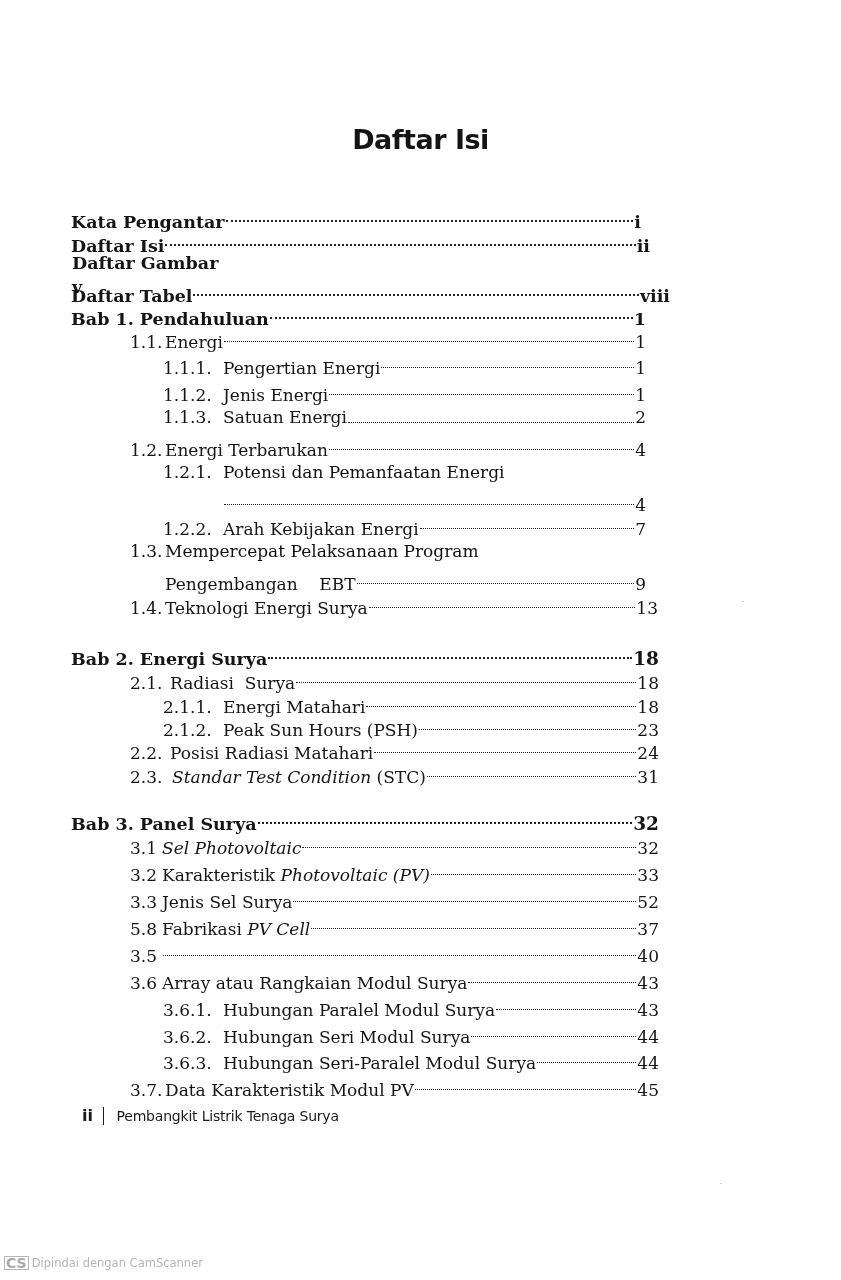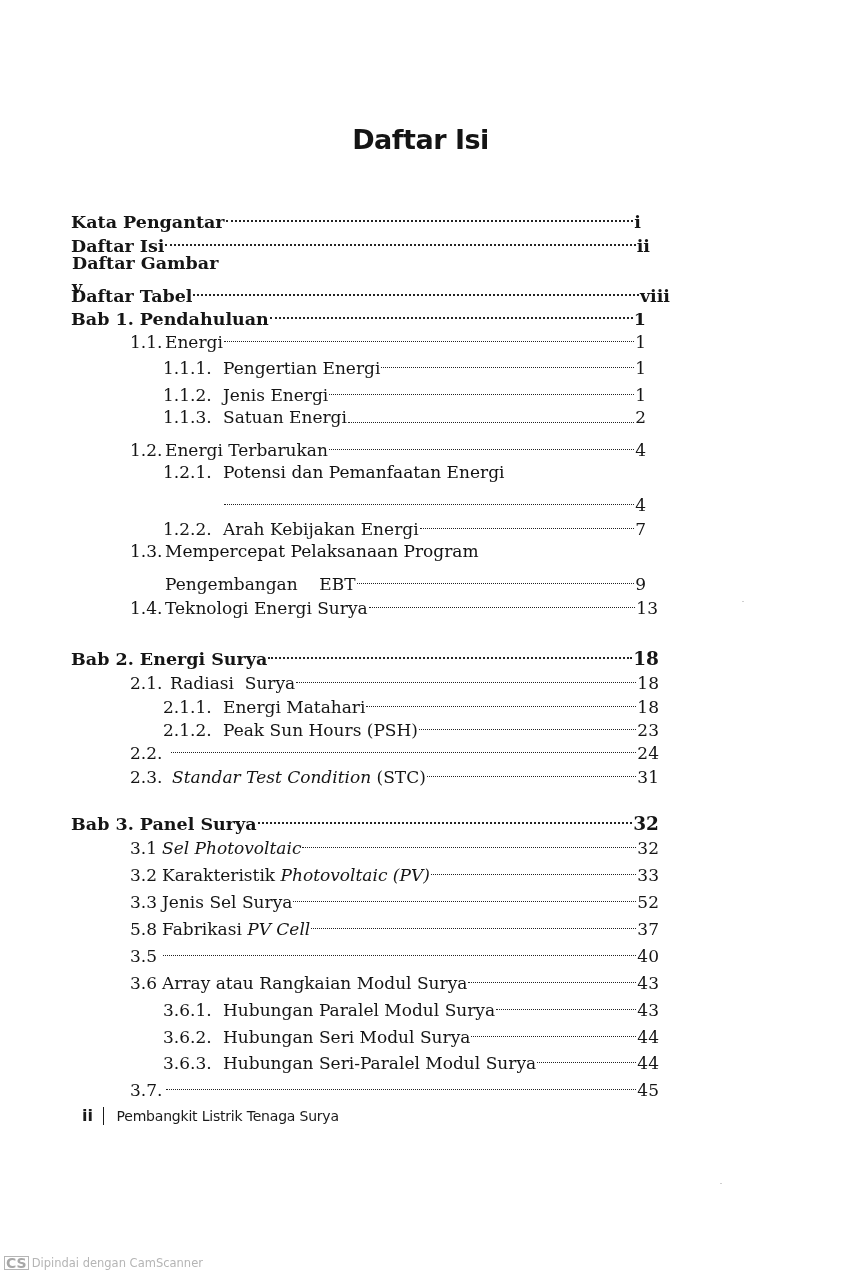--- a/index.html
+++ b/index.html
@@ -254,20 +254,21 @@
     <span class="page-num">18</span>
   </div>
   <div class="toc-row" style="left:163px; width:496px; top:712px;">
     <span class="toc-num" style="width:60px;">2.1.2.</span>
     <span class="toc-text">Peak Sun Hours (PSH)</span>
     <span class="leader"></span>
     <span class="page-num">23</span>
   </div>
   <div class="toc-row" style="left:130px; width:529px; top:735px;">
     <span class="toc-num" style="width:40px;">2.2.</span>
+    <span class="toc-text">Posisi Radiasi Matahari</span>
     <span class="leader"></span>
     <span class="page-num">24</span>
   </div>
   <div class="toc-row" style="left:130px; width:529px; top:759px;">
     <span class="toc-num" style="width:42px;">2.3.</span>
     <span class="toc-text"><i>Standar Test Condition</i><span style="white-space:pre;"> (STC)</span></span>
     <span class="leader"></span>
     <span class="page-num">31</span>
   </div>
 
@@ -324,20 +325,21 @@
     <span class="page-num">44</span>
   </div>
   <div class="toc-row" style="left:163px; width:496px; top:1045px;">
     <span class="toc-num" style="width:60px;">3.6.3.</span>
     <span class="toc-text">Hubungan Seri-Paralel Modul Surya</span>
     <span class="leader"></span>
     <span class="page-num">44</span>
   </div>
   <div class="toc-row" style="left:130px; width:529px; top:1072px;">
     <span class="toc-num" style="width:35px;">3.7.</span>
+    <span class="toc-text">Data Karakteristik Modul PV</span>
     <span class="leader"></span>
     <span class="page-num">45</span>
   </div>
 </div>
 
 <div class="footer">
   <span class="footer-page">ii</span>
   <span class="footer-sep"></span>
   <span class="footer-title">Pembangkit Listrik Tenaga Surya</span>
 </div>

